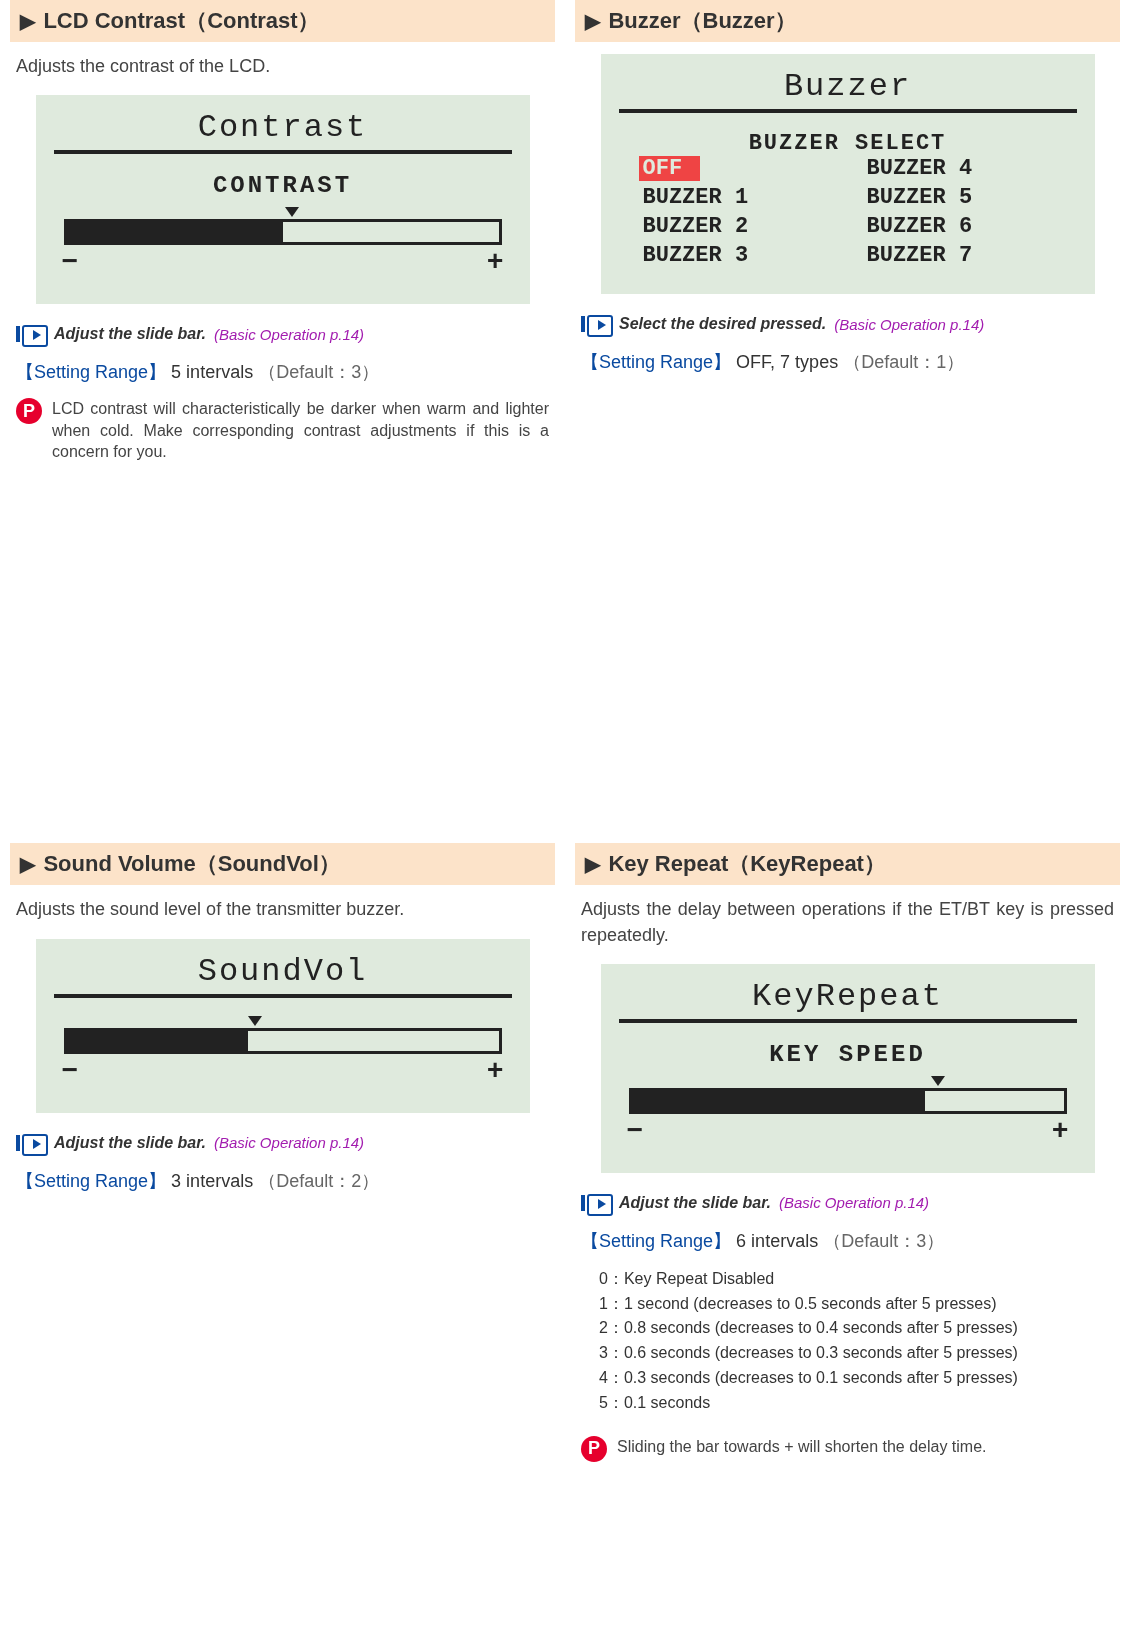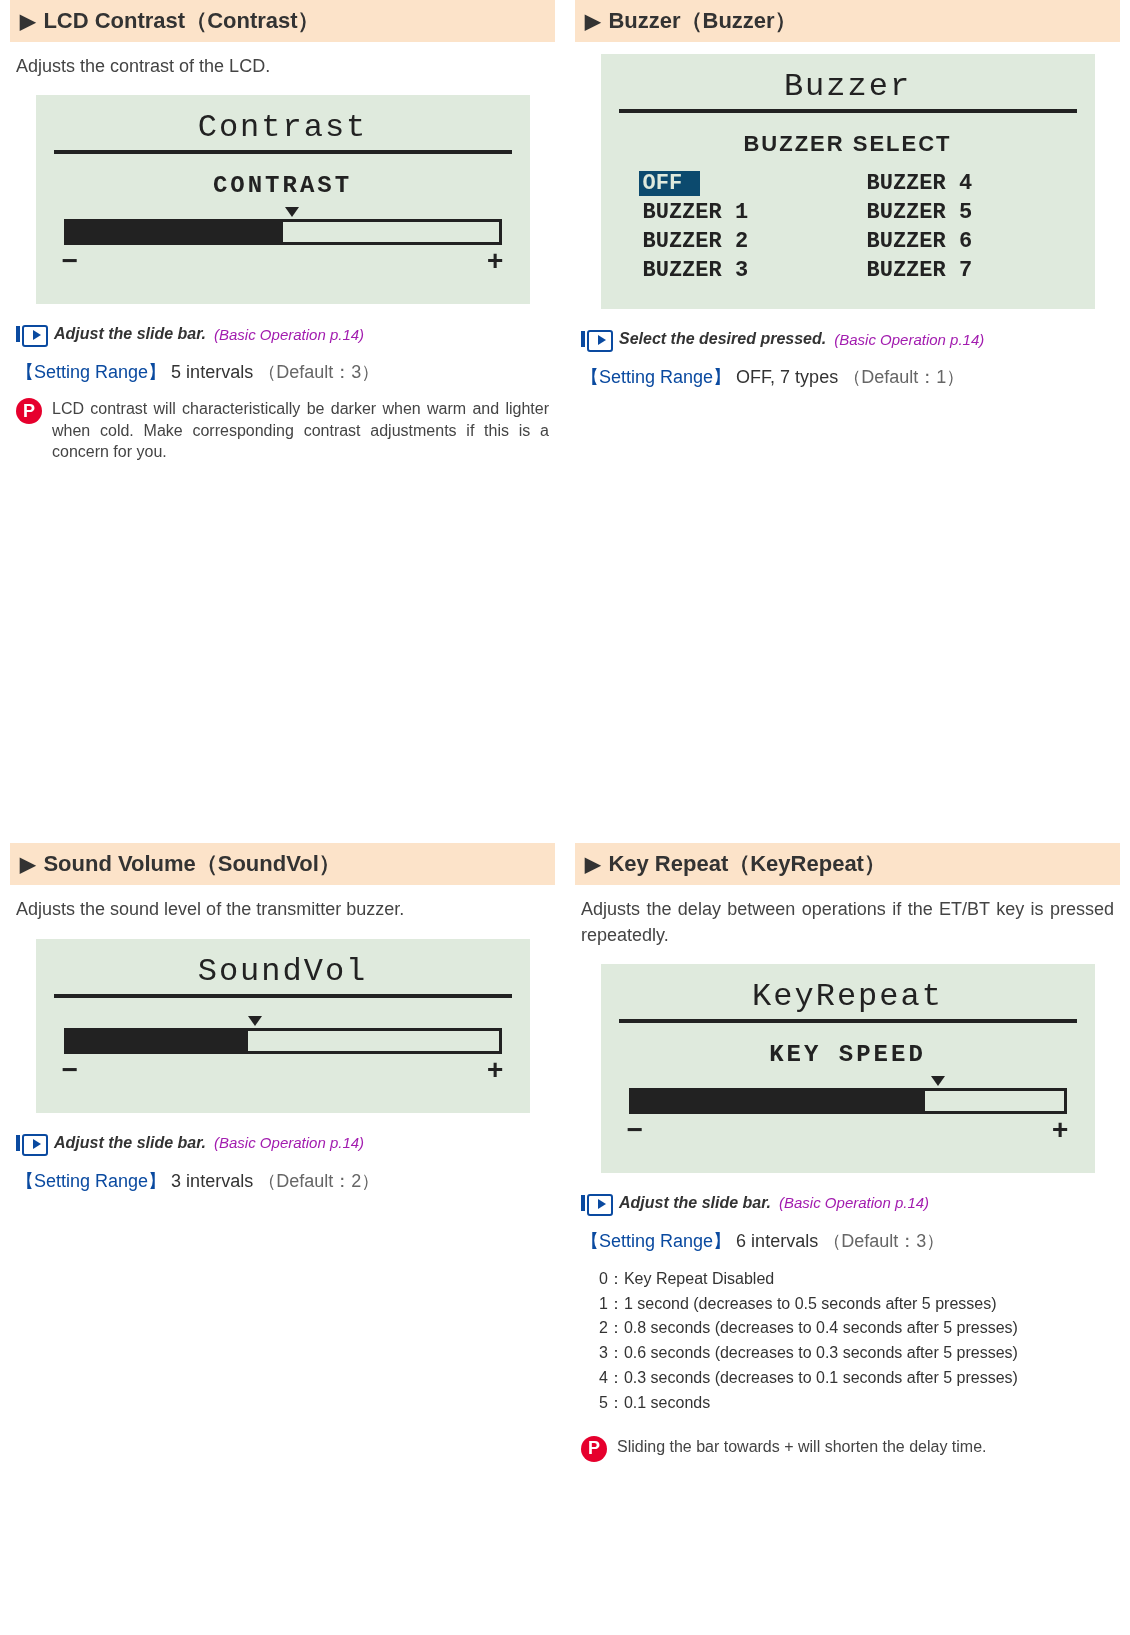--- a/index.html
+++ b/index.html
@@ -98,43 +98,42 @@
     display: flex;
     justify-content: space-between;
     font-family: "Courier New", monospace;
     font-size: 28px;
     font-weight: bold;
     color: #222;
     padding: 0 6px;
     margin-top: 2px;
   }
   .buzzer-sub {
-    font-family: Liberation Sans, sans-serif;
+    font-family: Liberation Mono, monospace;
     font-size: 22px;
     font-weight: bold;
     text-align: center;
     letter-spacing: 2px;
     color: #222;
-    margin-bottom: 14px;
   }
   .buzzer-grid {
     display: grid;
     grid-template-columns: 1fr 1fr;
     gap: 4px 30px;
     padding: 0 20px;
     font-family: "Courier New", monospace;
     font-size: 22px;
     font-weight: bold;
     color: #222;
   }
   .buzzer-item {
     padding: 0 4px;
   }
   .buzzer-item.selected {
-    background: #0c4a6e;
+    background: #ef4444;
     color: #dfeadd;
     display: inline-block;
     padding: 0 18px 0 4px;
   }
   .hint-row {
     display: flex;
     align-items: center;
     gap: 8px;
     margin: 0 6px 16px 6px;
     font-size: 16px;

